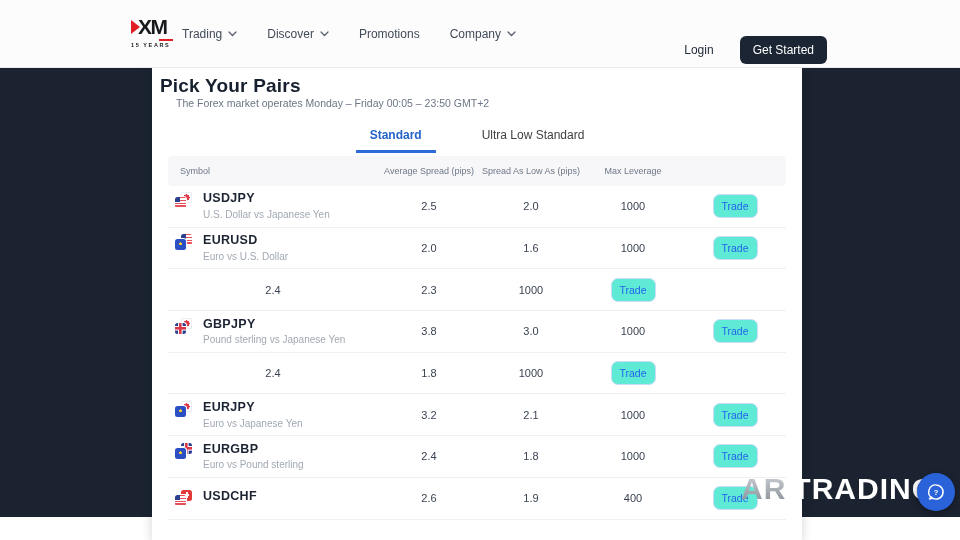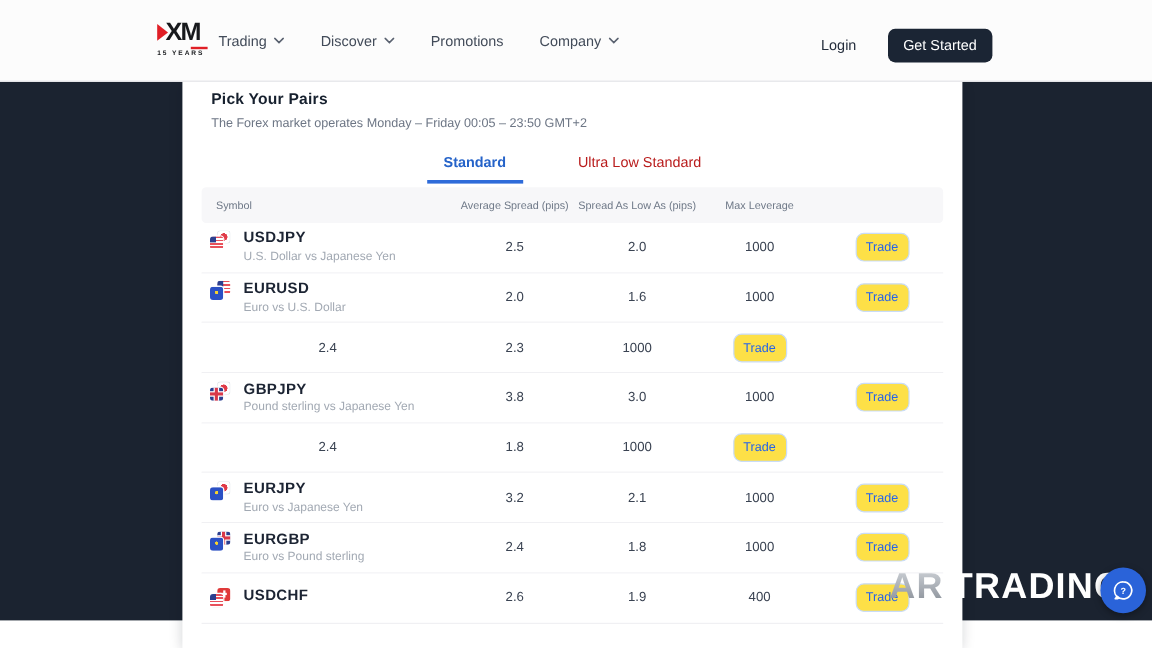--- a/index.html
+++ b/index.html
@@ -21,43 +21,43 @@
     border-left:9px solid #e01f26; margin-right:-2px;
   }
   .logo-xm { font-size:21px; font-weight:800; letter-spacing:-1.5px; color:#17191c; }
   .logo-underline { width:14px; height:2px; background:#e01f26; margin:0 0 1px 28px; }
   .logo-sub { font-size:5.5px; font-weight:700; letter-spacing:1.6px; color:#17191c; margin-top:1px; }
 
   .nav { position:absolute; left:182px; top:0; height:68px; display:flex; align-items:center; gap:30px; }
   .nav-item { display:flex; align-items:center; gap:6px; font-size:12px; color:#424b59; cursor:pointer; }
   .chev { width:9px; height:6px; display:block; }
 
-  .nav-right { position:absolute; right:133px; top:4px; height:68px; display:flex; align-items:center; gap:26px; }
+  .nav-right { position:absolute; right:133px; top:16px; height:68px; display:flex; align-items:center; gap:26px; }
   .login { font-size:12px; color:#242d3c; cursor:pointer; }
   .cta-btn {
     background:#1b2534; color:#ffffff; font-size:12px; font-weight:500;
     padding:7px 13px; border-radius:6px; border:none; cursor:pointer;
     font-family:"Liberation Sans", sans-serif;
   }
 
   
   .hero-bg { position:absolute; left:0; top:68px; width:960px; height:449px; background:#1b2330; z-index:1; }
 
   
   .card {
     position:absolute; left:152px; top:68px; width:650px; height:472px;
     background:#ffffff; z-index:2; box-shadow:0 2px 10px rgba(10,15,25,0.18);
   }
-  .page-title { position:absolute; left:24px; top:7px; font-size:13px; font-weight:700; color:#16202e; letter-spacing:0.2px; }
+  .page-title { position:absolute; left:8px; top:7px; font-size:19px; font-weight:700; color:#16202e; letter-spacing:0.2px; }
   .page-subtitle { position:absolute; left:24px; top:29px; font-size:10.5px; color:#6d7685; }
 
   .tabs { position:absolute; left:0; top:56px; width:100%; display:flex; justify-content:center; gap:32px; }
   .tab { font-size:12px; padding:4px 14px 8px 14px; cursor:pointer; border-bottom:3px solid transparent; }
   .tab.active { color:#2563c9; font-weight:700; border-bottom-color:#2e6bd9; }
-  .tab.inactive { color:#b91c1c; font-weight:500; }
+  .tab.inactive { color:#404040; font-weight:500; }
 
   
   .table-wrap { position:absolute; left:16px; top:88px; width:618px; }
   .thead {
     height:30px; display:grid; grid-template-columns:1fr 102px 102px 102px 102px;
     align-items:center; background:#f7f7f9; border-radius:4px;
     font-size:9px; color:#6e7887; font-weight:500;
   }
   .thead .h-symbol { padding-left:12px; }
   .thead .h-center { text-align:center; }
@@ -84,21 +84,21 @@
       #2c3f8f; }
   .flag.ch { background:
       linear-gradient(#ffffff,#ffffff) no-repeat center / 6.4px 1.9px,
       linear-gradient(#ffffff,#ffffff) no-repeat center / 1.9px 6.4px,
       #e03a3a; }
   .sym-name { font-size:12.5px; font-weight:700; color:#1c2433; letter-spacing:0.3px; line-height:1.1; }
   .sym-sub { font-size:10px; color:#a2a9b3; margin-top:3px; }
   .val { text-align:center; font-size:11px; color:#3a4352; }
   .trade-wrap { display:flex; justify-content:center; }
   .trade-btn {
-    width:45px; height:24px; background:#fde047; border:1px solid #c9dcf8; border-radius:7px;
+    width:45px; height:24px; background:#5eead4; border:1px solid #c9dcf8; border-radius:7px;
     color:#2563eb; font-size:10.5px; display:flex; align-items:center; justify-content:center;
     cursor:pointer; font-family:"Liberation Sans", sans-serif;
   }
 
   
   .watermark {
     position:absolute; left:741px; top:474px; z-index:6; display:flex;
     font-size:30px; font-weight:600; letter-spacing:1px; line-height:1; pointer-events:none;
   }
   .wm-prefix {

